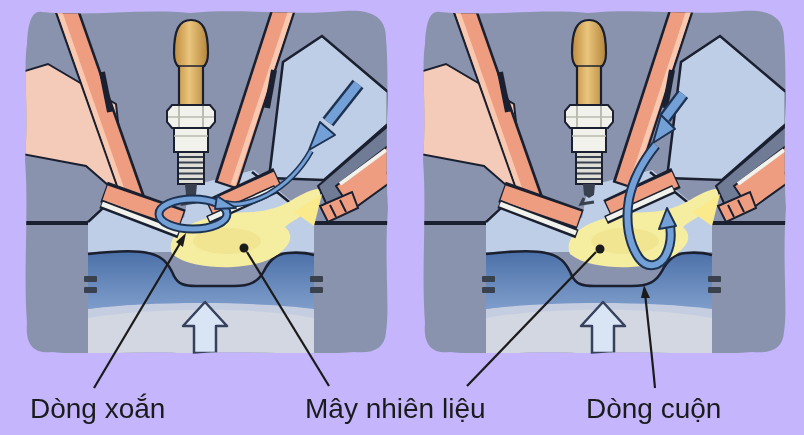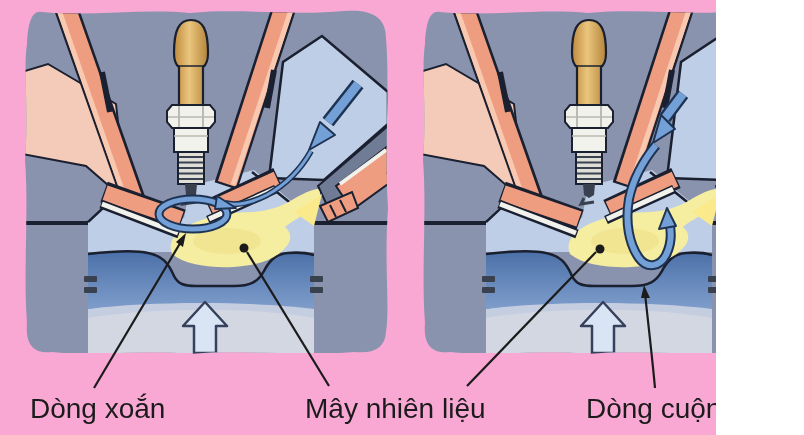--- a/index.html
+++ b/index.html
@@ -1,16 +1,16 @@
 <!DOCTYPE html>
 <html style="--c-head: #8A93AE; --c-chamber: #BECEE6; --c-pink: #F4CBB8; --c-valve: #EE9D81; --c-valvehi: #F8C8B0; --c-dark: #1A2030; --c-boot1: #BE8A3C; --c-boot2: #EAC57D; --c-boot3: #B5853B; --c-white: #F2F2EC; --c-thread: #DFDFD8; --c-metal: #3A414E; --c-cloud: #F5EDA0; --c-cloud2: #EDDF86; --c-spray: #FBEA8C; --c-piston: #7E9DCB; --c-pistondeep: #4B70A8; --c-band: #C5CEE1; --c-under: #D2D7E2; --c-uparrow: #D9E5F4; --c-uparrowstroke: #37415C; --c-flow: #74A0D8; --c-flowdark: #1E3352; --c-sleeve: #707B96; --c-ink: #1B1B1B;"><head>
 <meta charset="utf-8">
 <style>
   html,body{margin:0;padding:0;background:#ffffff;}
-  .fig{position:relative;width:716px;height:435px;background:#f9a8d4;overflow:hidden;
+  .fig{position:relative;width:804px;height:435px;background:#c4b5fd;overflow:hidden;
        font-family:"Liberation Sans", sans-serif;}
   svg{display:block;}
   text.lbl{fill:var(--c-ink);font-size:28px;font-family:"Liberation Sans",sans-serif;}
   .f-head{fill:var(--c-head);}
   .f-chamber{fill:var(--c-chamber);}
   .f-pink{fill:var(--c-pink);}
   .f-valve{fill:var(--c-valve);}
   .f-cloud{fill:var(--c-cloud);}
   .f-cloud2{fill:var(--c-cloud2);}
   .f-spray{fill:var(--c-spray);}

